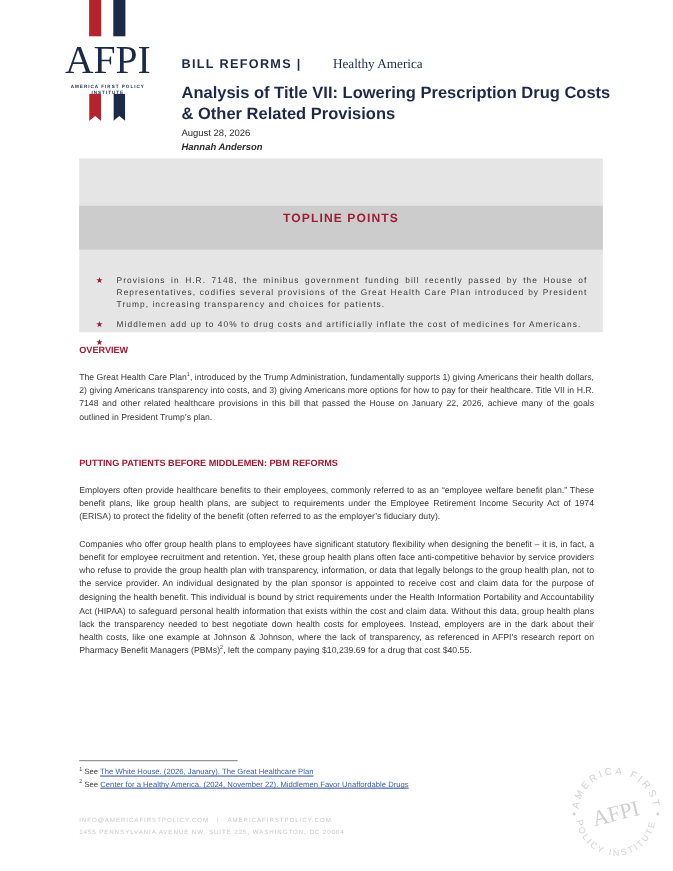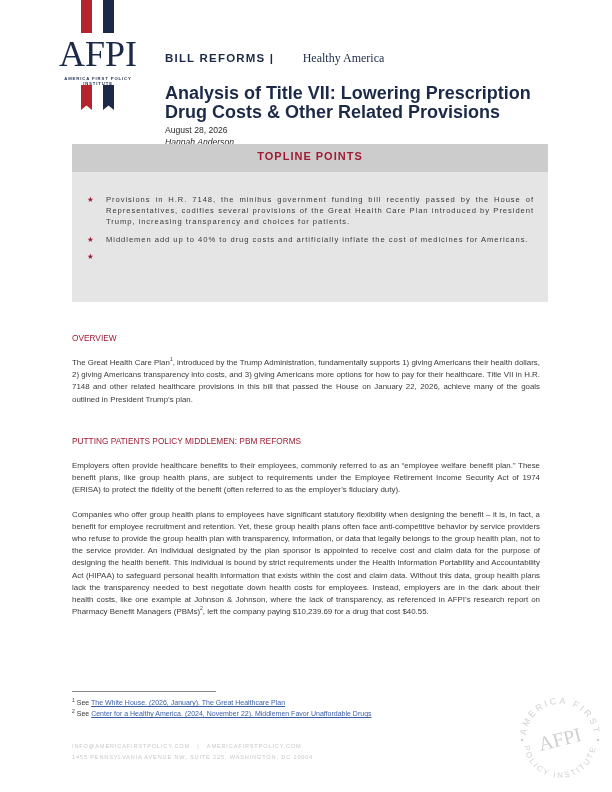--- a/index.html
+++ b/index.html
@@ -15,34 +15,34 @@
   .logo .bot-red { left: 31px; top: 85px; height: 25px; clip-path: polygon(0 0,100% 0,100% 100%,50% 82%,0 100%); }
   .logo .bot-navy { left: 53px; top: 85px; height: 25px; clip-path: polygon(0 0,100% 0,100% 100%,50% 82%,0 100%); }
   .logo .wordmark { position: absolute; left: 0; top: 36px; width: 96px; text-align: center; font-family: "Liberation Serif", serif; font-size: 36px; line-height: 36px; color: #1c2a48; letter-spacing: 0px; }
   .logo .tagline { position: absolute; left: 0; top: 76px; width: 96px; text-align: center; font-size: 4.2px; letter-spacing: 0.9px; color: #1c2a48; font-weight: bold; }
 
   
   .hdr { position: absolute; left: 165px; top: 51px; width: 400px; }
   .kicker { font-size: 11.5px; line-height: 15px; color: #1c2a48; }
   .kicker .k1 { font-weight: bold; letter-spacing: 1.2px; }
   .kicker .k3 { font-family: "Liberation Serif", serif; font-size: 12px; letter-spacing: 0; margin-left: 24px; }
-  .title { margin-top: 18px; font-size: 18px; line-height: 19px; font-weight: bold; color: #1c2a48; }
+  .title { margin-top: 8px; font-size: 15px; line-height: 19px; font-weight: bold; color: #1c2a48; }
   .date { margin-top: 2px; font-size: 8.6px; line-height: 12px; color: #2a2a2a; }
-  .author { font-size: 8.6px; line-height: 12px; font-style: italic; color: #2a2a2a; }
+  .author { font-size: 8.6px; line-height: 12px; font-style: italic; color: #2a2a2a; font-weight: bold; }
 
   
   .topline { position: absolute; left: 72px; top: 144px; width: 476px; height: 158px; background: #e6e5e6; }
-  .topline-hdr { height: 28px; background: #cdcccd; text-align: center; font-size: 11px; line-height: 25px; font-weight: bold; letter-spacing: 1px; color: #9e1b32; }
+  .topline-hdr { height: 40px; background: #cdcccd; text-align: center; font-size: 11px; line-height: 25px; font-weight: bold; letter-spacing: 1px; color: #9e1b32; margin-top: 43px; }
   .topline ul { list-style: none; margin: 0; padding: 22px 14px 0 12px; }
   .topline li { position: relative; padding-left: 22px; font-size: 7.6px; line-height: 11.2px; letter-spacing: 0.95px; color: #3a3a3a; margin-bottom: 6px; text-align: justify; }
   .topline li .star { position: absolute; left: 3px; top: 0; color: #9e1b32; font-size: 7.5px; letter-spacing: 0; }
 
   
   .sec { position: absolute; left: 72px; width: 468px; }
-  .sec-title { font-size: 8.3px; font-weight: normal; color: #9e1b32; line-height: 11px; margin-top: 20px; }
+  .sec-title { font-size: 8.3px; font-weight: bold; color: #9e1b32; line-height: 11px; }
   .para { font-size: 7.9px; line-height: 12.2px; color: #3a3a3a; text-align: justify; }
   sup { font-size: 5px; line-height: 0; }
 
   
   .fn-rule { position: absolute; left: 72px; top: 691px; width: 144px; height: 1px; background: #888; }
   .fns { position: absolute; left: 72px; top: 697px; font-size: 7px; line-height: 11px; color: #3a3a3a; }
   .fns a { color: #3b5ea8; text-decoration: underline; }
 
   
   .footer { position: absolute; left: 72px; top: 741px; font-size: 5.6px; line-height: 10.5px; letter-spacing: 0.85px; color: #c8c8c8; }
@@ -79,21 +79,21 @@
     <li><span class="star">★</span></li>
   </ul>
 </div>
 
 <div class="sec" style="top:313px;">
   <div class="sec-title">OVERVIEW</div>
   <div class="para" style="margin-top:13px;"><span>The Great Health Care Plan</span><sup>1</sup><span>, introduced by the Trump Administration, fundamentally supports 1) giving Americans their health dollars, 2) giving Americans transparency into costs, and 3) giving Americans more options for how to pay for their healthcare. Title VII in H.R. 7148 and other related healthcare provisions in this bill that passed the House on January 22, 2026, achieve many of the goals outlined in President Trump’s plan.</span></div>
 </div>
 
 <div class="sec" style="top:416px;">
-  <div class="sec-title">PUTTING PATIENTS POLICY MIDDLEMEN: PBM REFORMS</div>
+  <div class="sec-title">PUTTING PATIENTS BEFORE MIDDLEMEN: PBM REFORMS</div>
   <div class="para" style="margin-top:13px;">Employers often provide healthcare benefits to their employees, commonly referred to as an “employee welfare benefit plan.” These benefit plans, like group health plans, are subject to requirements under the Employee Retirement Income Security Act of 1974 (ERISA) to protect the fidelity of the benefit (often referred to as the employer’s fiduciary duty).</div>
   <div class="para" style="margin-top:12px;"><span>Companies who offer group health plans to employees have significant statutory flexibility when designing the benefit – it is, in fact, a benefit for employee recruitment and retention. Yet, these group health plans often face anti-competitive behavior by service providers who refuse to provide the group health plan with transparency, information, or data that legally belongs to the group health plan, not to the service provider. An individual designated by the plan sponsor is appointed to receive cost and claim data for the purpose of designing the health benefit. This individual is bound by strict requirements under the Health Information Portability and Accountability Act (HIPAA) to safeguard personal health information that exists within the cost and claim data. Without this data, group health plans lack the transparency needed to best negotiate down health costs for employees. Instead, employers are in the dark about their health costs, like one example at Johnson &amp; Johnson, where the lack of transparency, as referenced in AFPI’s research report on Pharmacy Benefit Managers (PBMs)</span><sup>2</sup><span>, left the company paying $10,239.69 for a drug that cost $40.55.</span></div>
 </div>
 
 <div class="fn-rule"></div>
 <div class="fns">
   <div><sup>1</sup><span> See </span><a>The White House. (2026, January). The Great Healthcare Plan</a></div>
   <div><sup>2</sup><span> See </span><a>Center for a Healthy America. (2024, November 22). Middlemen Favor Unaffordable Drugs</a></div>
 </div>
 

